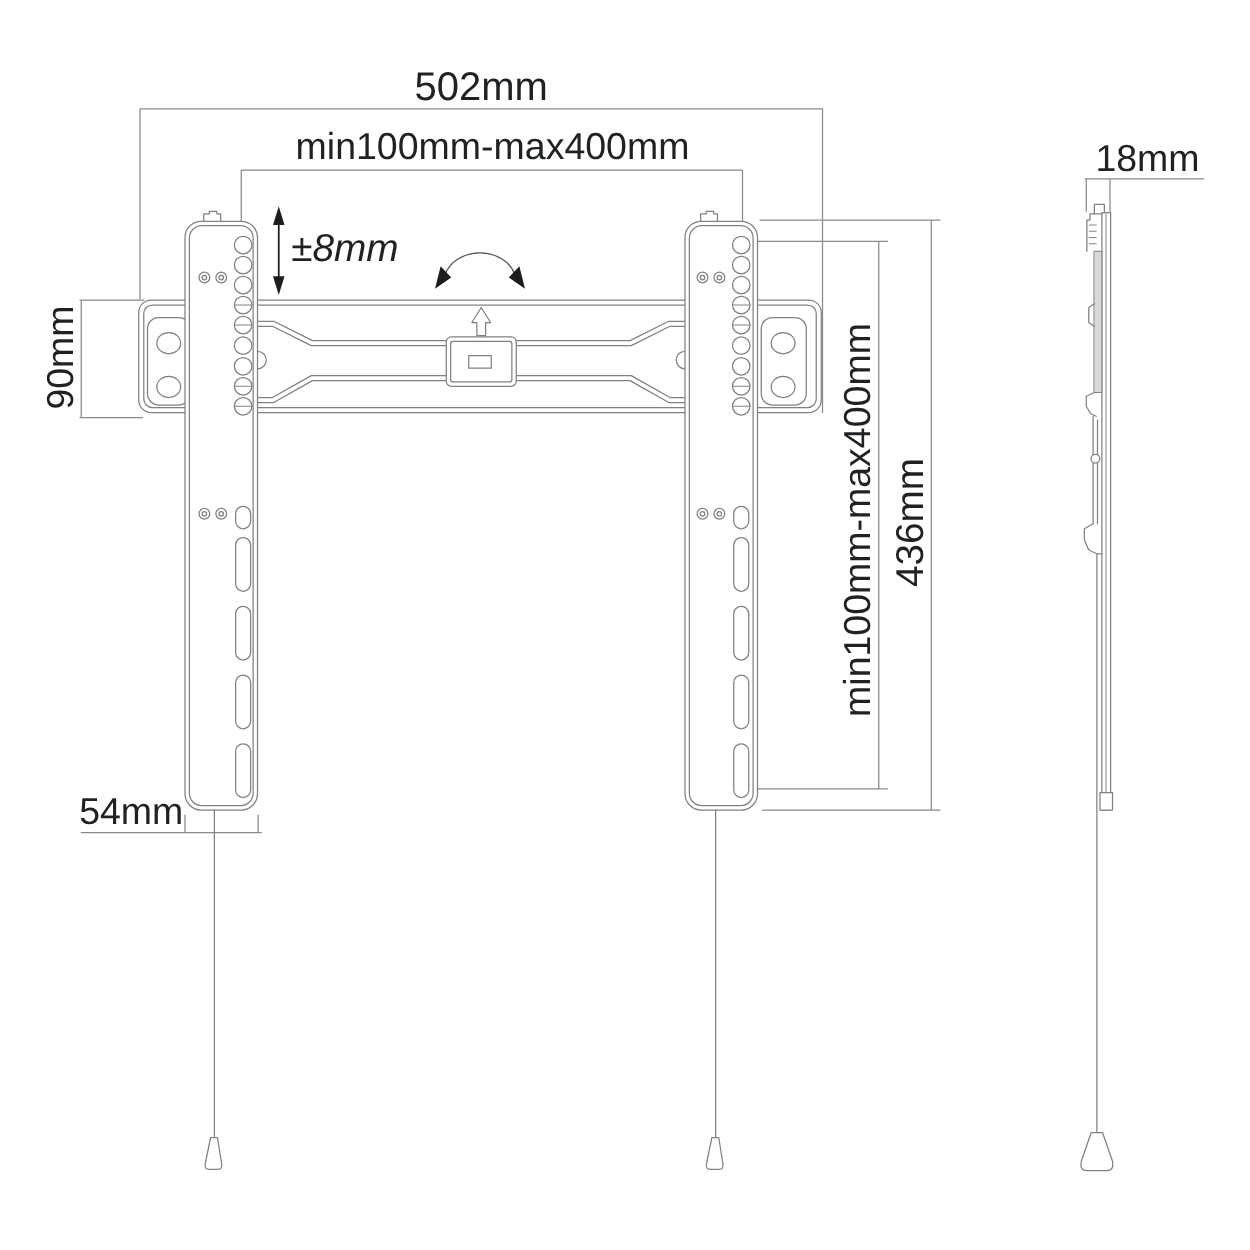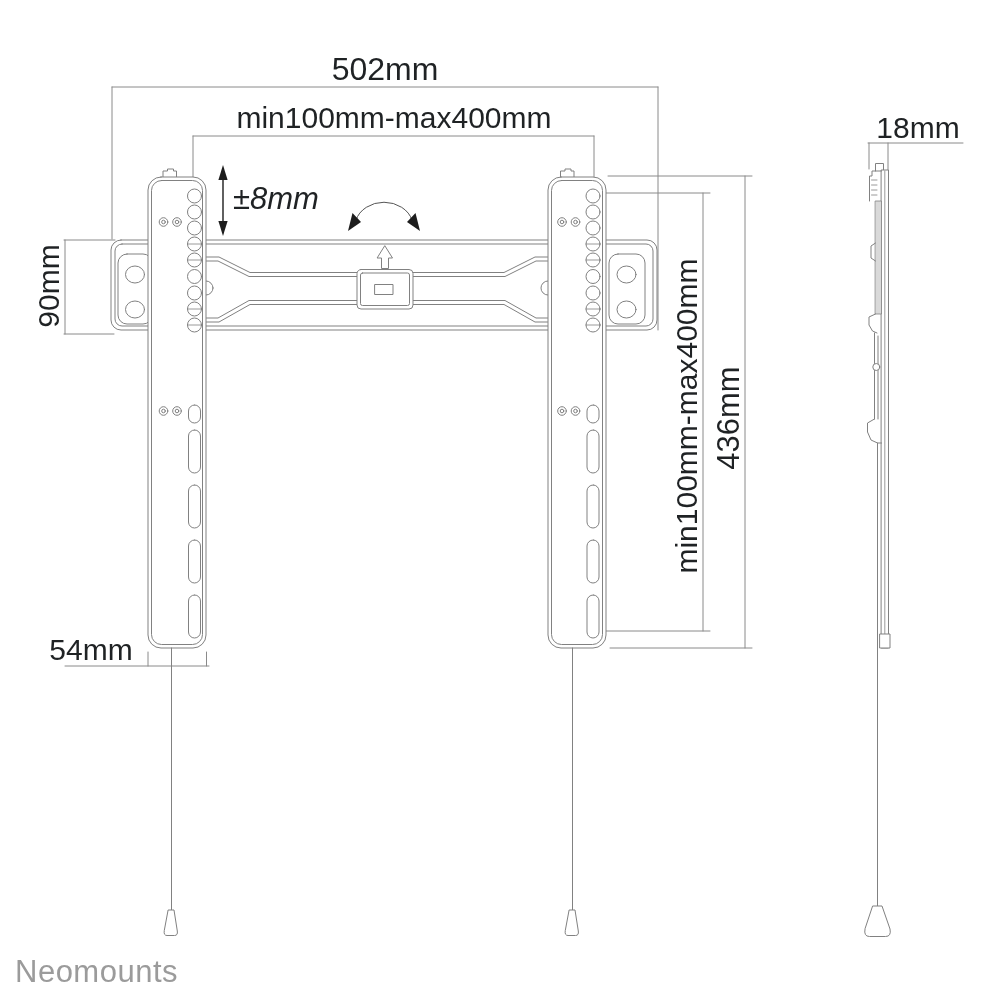--- a/index.html
+++ b/index.html
@@ -188,22 +188,21 @@
   </svg>
 
   <div class="label f32" style="left:385px;top:69px;">502mm</div>
 
   <div class="label f30" style="left:394px;top:118px;">min100mm-max400mm</div>
 
   <div class="label f31 left" style="left:233px;top:198px;font-style:italic;">±8mm</div>
 
   <div class="label f30 rot" style="left:49px;top:286px;">90mm</div>
 
-  <div class="label f30" style="left:91px;top:650px;">54mm</div>
+  <div class="label f30" style="left:105px;top:650px;">54mm</div>
 
   <div class="label f30 rot" style="left:687px;top:416px;">min100mm-max400mm</div>
 
   <div class="label f31 rot" style="left:728px;top:418px;">436mm</div>
 
   <div class="label f30" style="left:918px;top:128px;text-align:right;">18mm</div>
 
-  <div class="logo">Neomounts</div>
 </div>
 
 </body></html>

